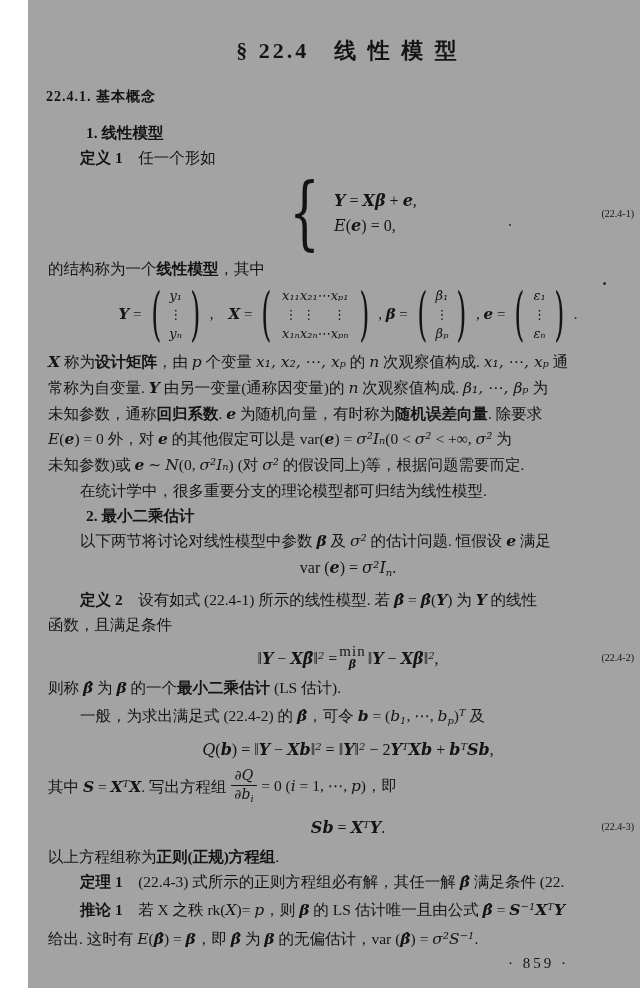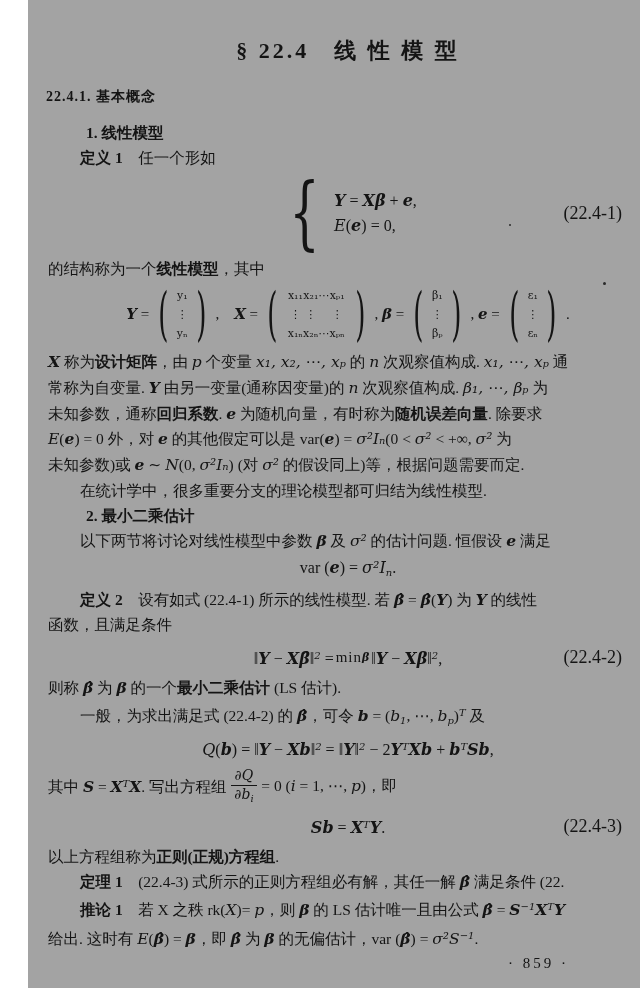--- a/index.html
+++ b/index.html
@@ -27,41 +27,41 @@
   .h3{font-weight:bold;padding-left:48px;}
   .ind{padding-left:42px;}
   .b{font-weight:bold;}
   .i{font-style:italic;font-family:"DejaVu Serif","DejaVu Sans",serif;}
   .bi{font-style:italic;font-weight:bold;font-family:"DejaVu Serif","DejaVu Sans",serif;}
   .sup{font-size:10px;vertical-align:5px;font-style:italic;font-family:"DejaVu Serif","DejaVu Sans",serif;}
   .sub{font-size:10px;vertical-align:-3px;font-style:italic;font-family:"DejaVu Serif","DejaVu Sans",serif;}
   
   .eqrow{position:relative;display:flex;justify-content:center;align-items:center;
          font-size:16px;line-height:25px;white-space:nowrap;}
-  .eqno{position:absolute;right:36px;top:50%;transform:translateY(-50%);
-        font-size:18px;font-style:normal;}
+  .eqno{position:absolute;right:24px;top:50%;transform:translateY(-50%);
+        font-size:10px;font-style:normal;}
   .sys{display:flex;align-items:center;margin:3px 0 3px 0;}
   .sysbrace{display:inline-block;font-size:80px;line-height:1;transform:scaleX(.6);
             font-family:"DejaVu Serif",serif;margin-right:4px;font-weight:normal;}
   .syslines{display:flex;flex-direction:column;}
   .syslines .eqline{line-height:25px;}
   
   .matrow{display:flex;justify-content:center;align-items:center;
           font-size:14px;margin:4px 0 6px 0;white-space:nowrap;}
   .mat{display:inline-flex;align-items:center;}
   .paren{display:inline-block;font-size:58px;line-height:1;transform:scaleX(.45);
          font-family:"DejaVu Serif",serif;font-weight:normal;}
   .mcol{display:inline-flex;flex-direction:column;align-items:center;padding:0 2px;}
-  .mcell{font-family:"DejaVu Serif","DejaVu Sans",serif;
-         font-size:11px;line-height:19px;text-align:center;}
+  .mcell{font-style:italic;font-family:"DejaVu Serif","DejaVu Sans",serif;
+         font-size:13px;line-height:19px;text-align:center;}
   .mgrid{display:grid;grid-template-columns:repeat(4,auto);
          padding:0 4px;justify-items:center;align-items:center;}
   .mlabel{margin:0 3px;font-size:15px;}
   
-  .minop{display:inline-flex;flex-direction:row;align-items:center;
+  .minop{display:inline-flex;flex-direction:column;align-items:center;
          vertical-align:middle;line-height:1;margin:0 2px;}
   .minop .mo{font-size:15px;letter-spacing:1px;}
   .minop .mu{font-size:11px;font-style:italic;font-weight:bold;margin-top:0px;
              font-family:"DejaVu Serif",serif;}
   .frac{display:inline-flex;flex-direction:column;align-items:center;
         vertical-align:middle;margin:0 4px;line-height:1;}
   .fnum{border-bottom:1.4px solid #141414;padding:1px 4px 2px 4px;font-size:14px;}
   .fden{padding-top:1px;font-size:14px;}
   .fracline{display:flex;align-items:center;line-height:40px;white-space:nowrap;
             font-size:15.5px;padding-left:10px;}

